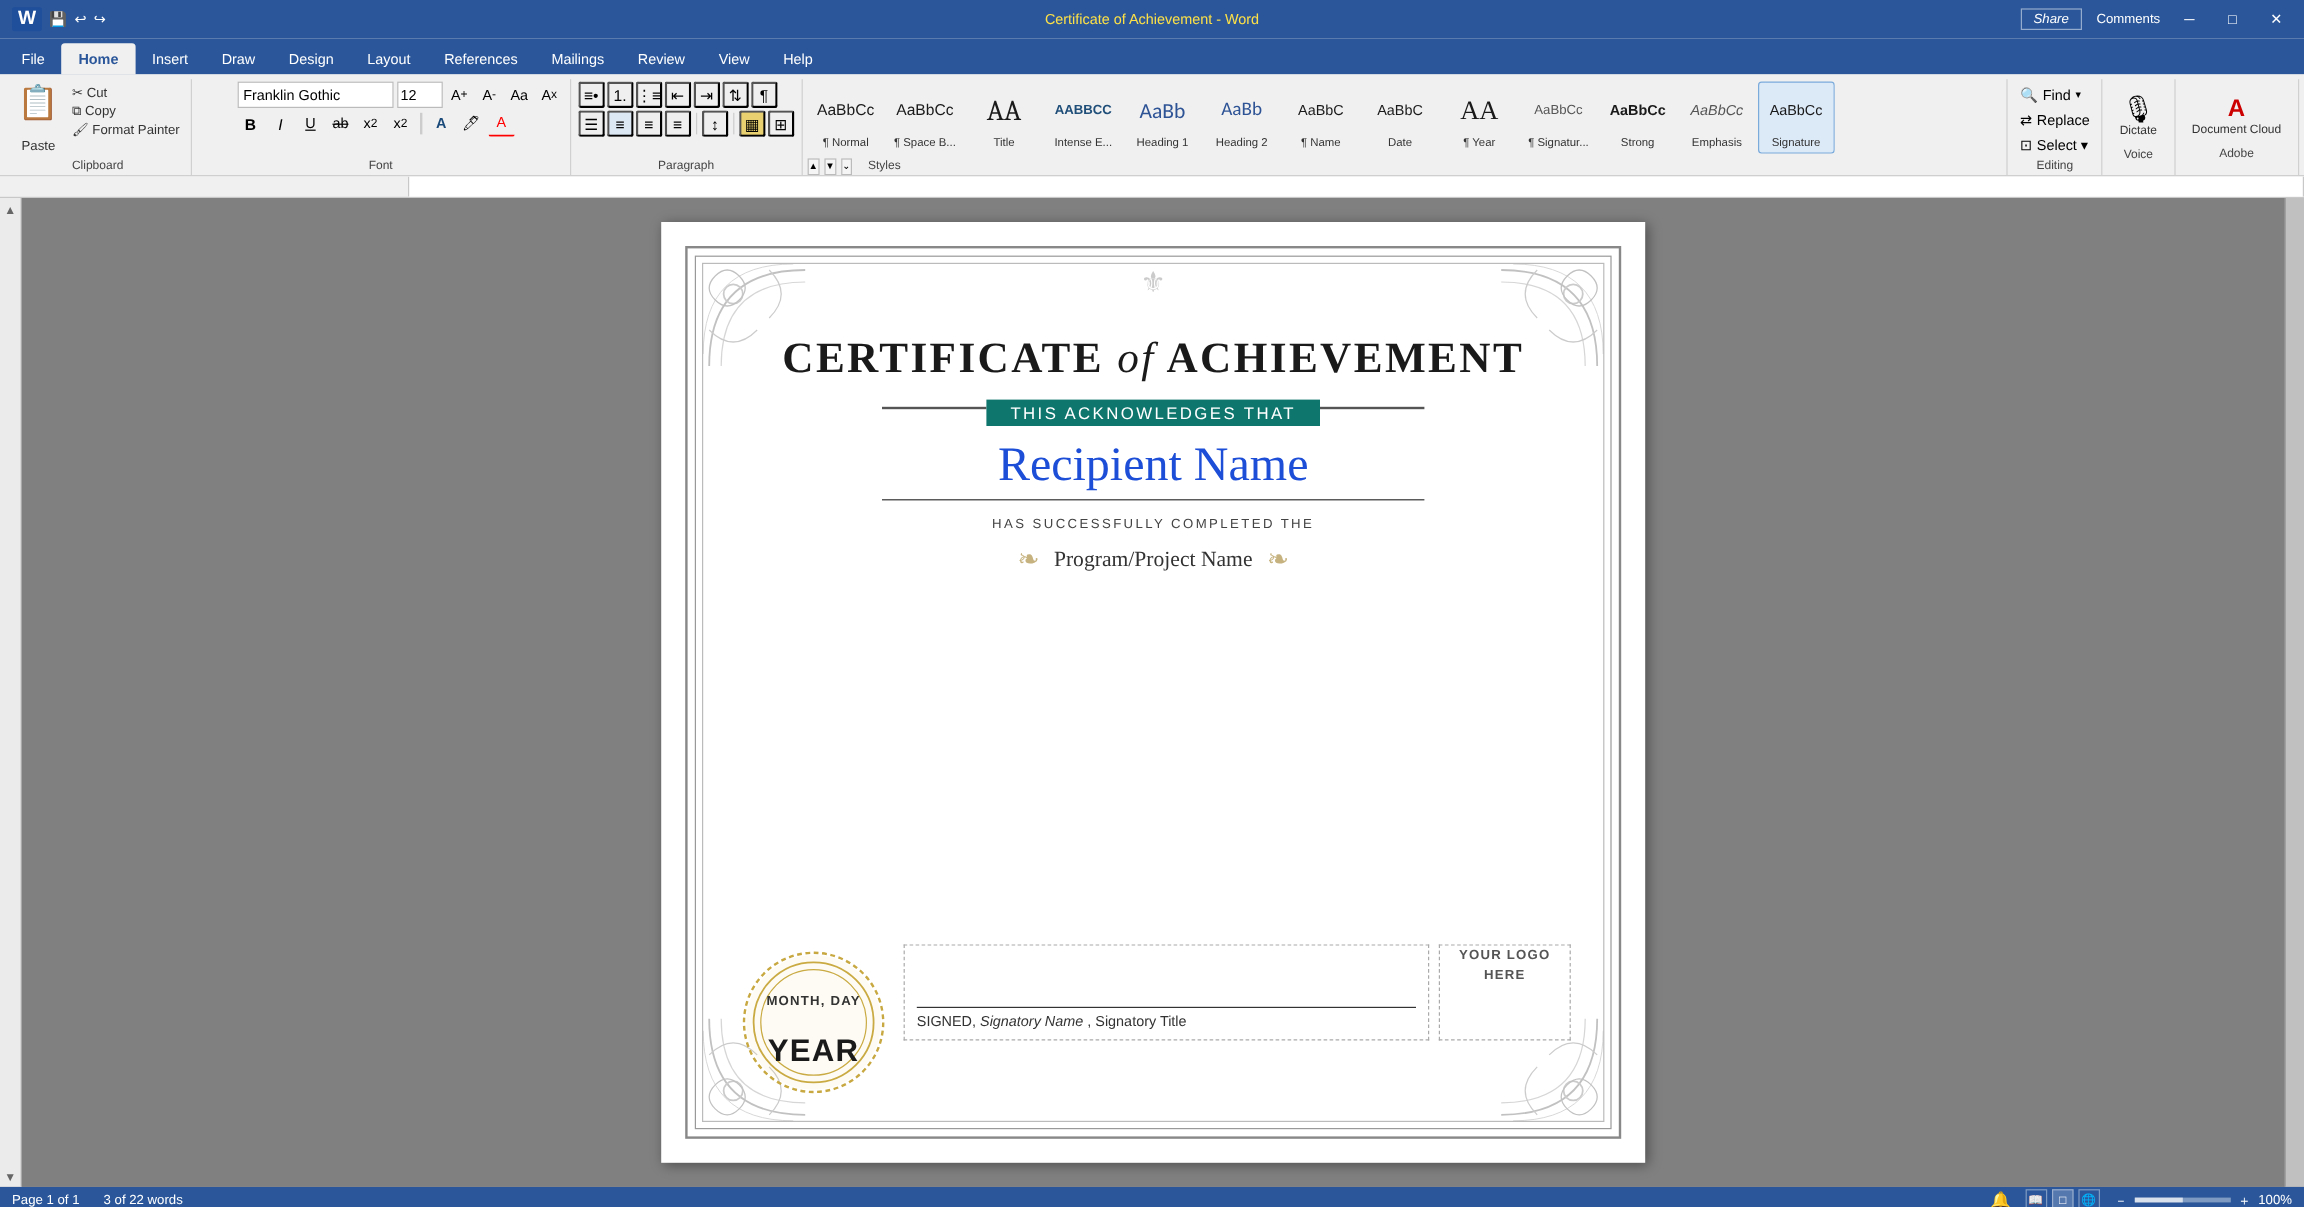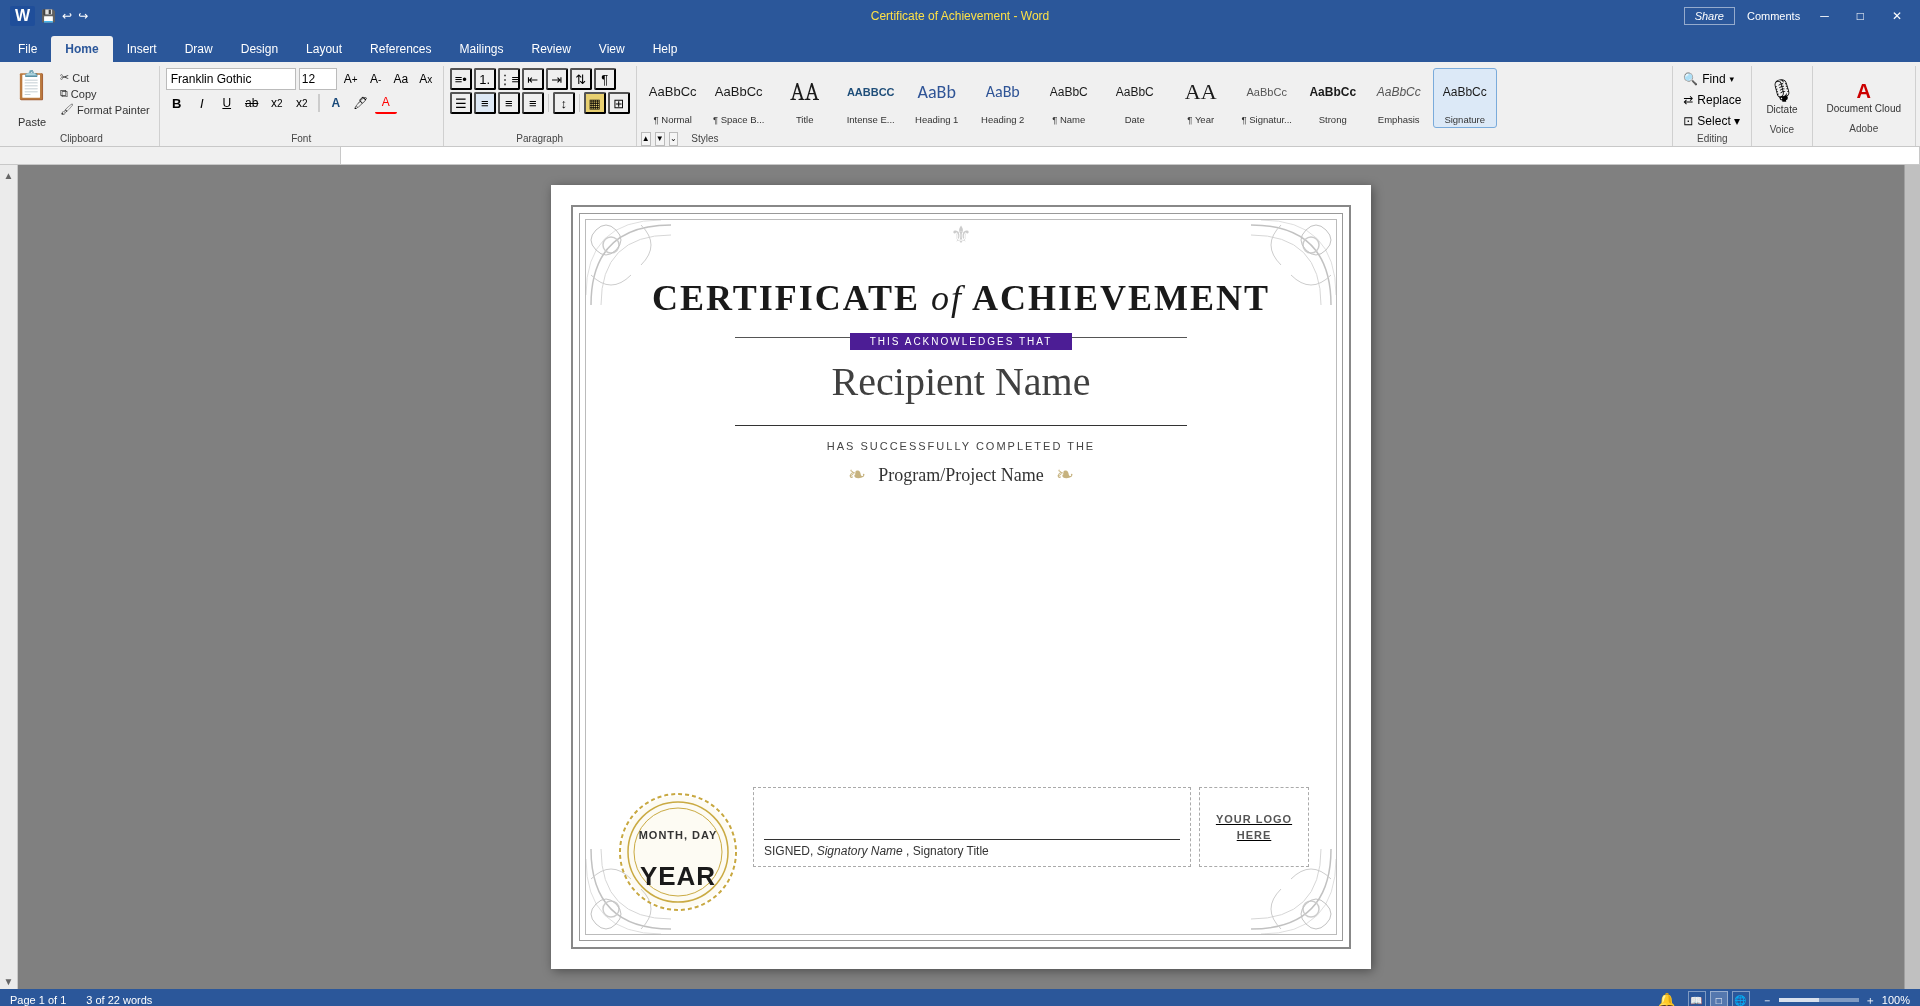--- a/index.html
+++ b/index.html
@@ -118,20 +118,21 @@
 
     
     #font-group .ribbon-group-content {
       flex-direction: column;
       gap: 2px;
     }
     .font-row1, .font-row2 {
       display: flex;
       align-items: center;
       gap: 3px;
+      margin-left: 32px;
     }
     .font-selector {
       background: white;
       border: 1px solid #bbb;
       height: 22px;
       padding: 0 4px;
       font-size: 12px;
       width: 130px;
       cursor: pointer;
     }
@@ -368,41 +369,41 @@
       margin-top: 40px;
       letter-spacing: 2px;
       color: #1a1a1a;
     }
     .cert-title em {
       font-style: italic;
       font-weight: normal;
     }
 
     .cert-ack {
-      background: #4c1d95;
+      background: #0f766e;
       color: white;
-      font-size: 10px;
+      font-size: 14px;
       letter-spacing: 2px;
       padding: 3px 20px;
       margin-top: 8px;
       text-transform: uppercase;
     }
 
     .cert-line {
       width: 65%;
       height: 1px;
       background: #333;
       margin: 4px 0;
     }
 
     .cert-recipient {
       font-family: 'Georgia', serif;
       font-size: 40px;
-      color: #404040;
-      margin: 8px 0 16px 0;
+      color: #1d4ed8;
+      margin: 8px 0 2px 0;
       text-align: center;
     }
 
     .cert-completed {
       font-size: 11px;
       letter-spacing: 2px;
       text-transform: uppercase;
       color: #444;
       margin-top: 10px;
       margin-bottom: 4px;
@@ -472,25 +473,23 @@
     }
     .sig-text { font-size: 12px; color: #333; }
     .sig-text em { font-style: italic; }
 
     
     .cert-logo-area {
       width: 110px;
       border: 1px dashed #aaa;
       margin-left: 8px;
       display: flex;
-      align-items: center;
       justify-content: center;
       min-height: 80px;
       flex-shrink: 0;
-      text-decoration: underline;
     }
     .logo-text {
       font-size: 11px;
       text-align: center;
       color: #555;
       line-height: 1.5;
       font-weight: bold;
       letter-spacing: 1px;
     }
 

